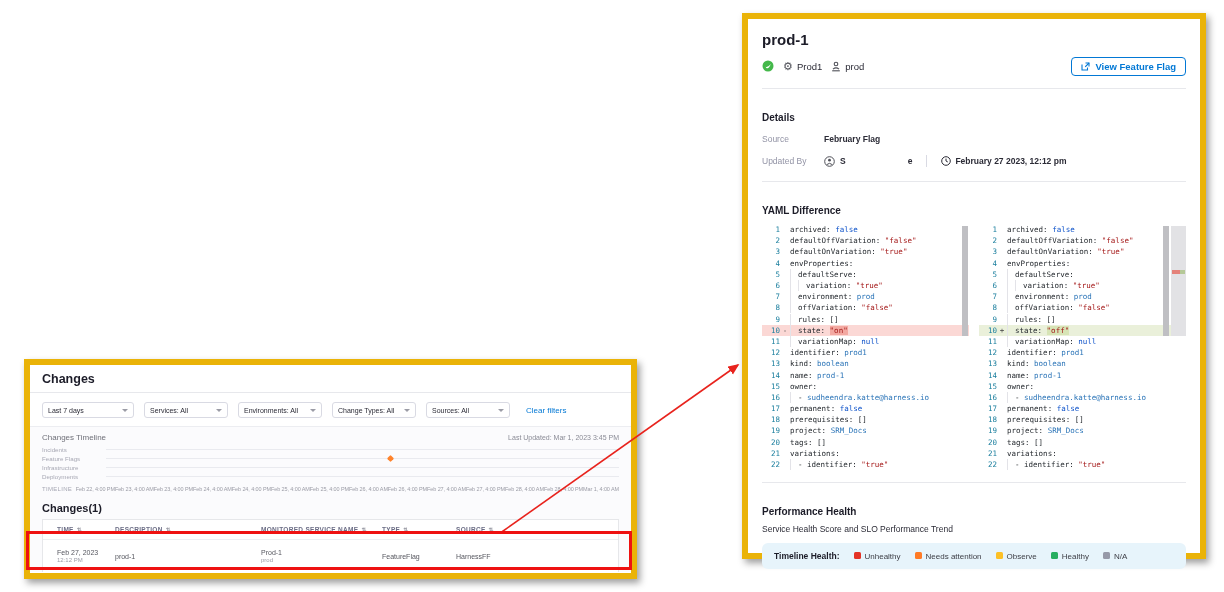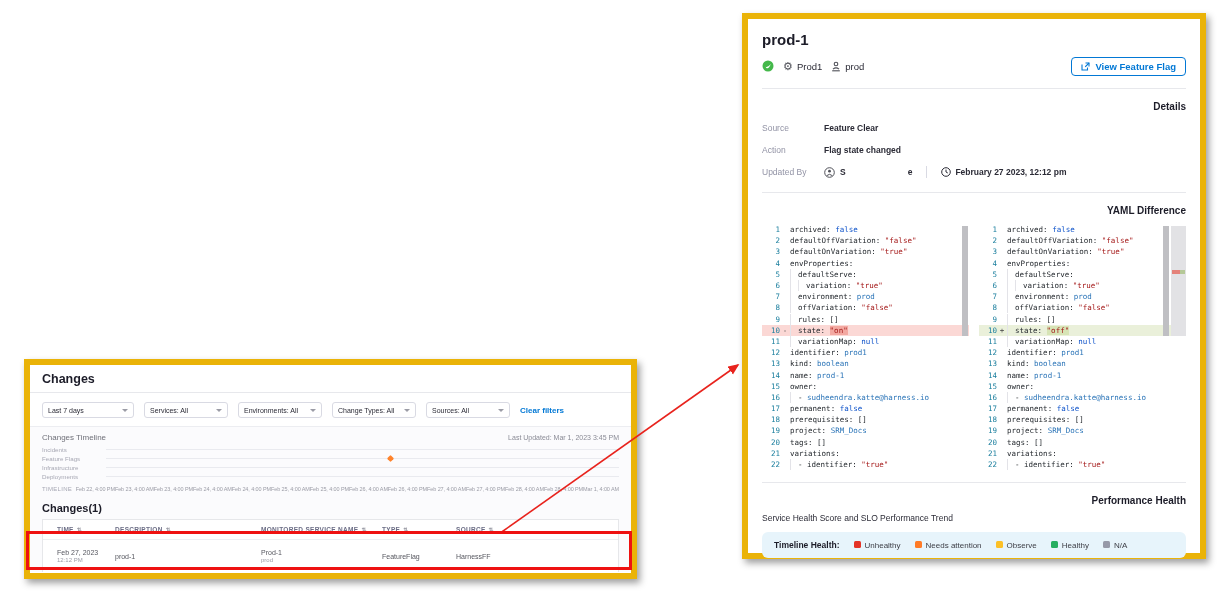--- a/index.html
+++ b/index.html
@@ -17,21 +17,21 @@
   .lw-header { padding:7px 12px 6px; font-size:12.5px; font-weight:bold; color:#1c1c28;
                border-bottom:1px solid #e7e8ec; }
   .lw-filters { display:flex; align-items:center; gap:10px; padding:9px 12px 8px;
                 border-bottom:1px solid #ecedf1; }
   .fsel { display:flex; align-items:center; justify-content:space-between; width:84px;
           height:16px; border:1px solid #d9dae3; border-radius:3px; background:#fff;
           padding:0 5px; font-size:7px; color:#2b2b36; white-space:nowrap; overflow:hidden; }
   .fsel:first-child { width:92px; }
   .chev { width:0; height:0; border-left:3px solid transparent; border-right:3px solid transparent;
           border-top:3.5px solid #9b9ca6; margin-left:4px; flex:none; }
-  .clear-filters { font-size:8px; font-weight:bold; color:#0278d5; cursor:pointer; white-space:nowrap; }
+  .clear-filters { font-size:8px; font-weight:normal; color:#0278d5; margin-left:6px; cursor:pointer; white-space:nowrap; }
 
   .lw-body { background:#fbfbfd; }
   .tl-head { display:flex; justify-content:space-between; align-items:center; padding:6px 12px 3px; }
   .tl-title { font-size:8px; color:#6f7079; }
   .tl-updated { font-size:7px; color:#8a8b96; }
   .tl-row { display:flex; align-items:center; height:9px; padding:0 12px; }
   .tl-label { width:64px; font-size:6.2px; color:#a7a8b4; white-space:nowrap; }
   .tl-line { flex:1; position:relative; border-top:1px solid #e9eaef; height:1px; }
   .diamond { position:absolute; top:-3px; width:5px; height:5px; background:#ff832b;
              transform:rotate(45deg); border-radius:1px; }
@@ -58,21 +58,21 @@
   
   .rw-inner { padding:12px 14px 0; }
   .rw-title { font-size:15px; font-weight:bold; color:#1c1c28; }
   .rw-subrow { display:flex; align-items:center; gap:9px; margin-top:7px; height:22px; }
   .chip { display:flex; align-items:center; gap:4px; font-size:9.5px; color:#2b2b36; }
   .gear { font-size:11px; color:#4f5058; line-height:1; }
   .view-btn { margin-left:auto; display:flex; align-items:center; gap:5px; border:1px solid #0278d5;
               border-radius:4px; padding:3px 9px; color:#0278d5; font-size:9.5px; font-weight:bold;
               background:#fff; cursor:pointer; white-space:nowrap; }
   .rw-divider { border-top:1px solid #e7e8ec; margin:11px 0 0; }
-  .sec-h { font-size:10px; font-weight:bold; color:#1c1c28; margin-top:12px;text-align:right; }
+  .sec-h { font-size:10px; font-weight:bold; color:#1c1c28; margin-top:23px; }
   .d-row { display:flex; align-items:center; margin-top:10px; min-height:12px; }
   .d-label { width:62px; flex:none; font-size:8.5px; color:#9293a5; }
   .d-value { font-size:8.5px; font-weight:bold; color:#2b2b36; }
   .ub-wrap { display:flex; align-items:center; gap:5px; }
   .redact-gap { display:inline-block; width:52px; }
   .vsep { width:1px; height:12px; background:#d9dae3; margin:0 9px; }
   .d-date { display:flex; align-items:center; gap:4px; font-size:8.5px; font-weight:bold; color:#2b2b36; }
 
   
   .diff { display:flex; gap:10px; margin-top:8px; }
@@ -251,25 +251,21 @@
         </svg>
         <span>View Feature Flag</span>
       </button>
     </div>
 
     <div class="rw-divider"></div>
     <div class="sec-h">Details</div>
 
     <div class="d-row">
       <span class="d-label">Source</span>
-      <span class="d-value">Feature Clear</span>
-    </div>
-    <div class="d-row">
-      <span class="d-label">Action</span>
-      <span class="d-value">Flag state changed</span>
+      <span class="d-value">February Flag</span>
     </div>
     <div class="d-row">
       <span class="d-label">Updated By</span>
       <span class="ub-wrap">
         <svg width="11" height="11" viewBox="0 0 11 11">
           <circle cx="5.5" cy="5.5" r="4.8" fill="none" stroke="#4f5058" stroke-width="1"></circle>
           <circle cx="5.5" cy="4.2" r="1.4" fill="#4f5058"></circle>
           <path d="M2.8 8.6 Q5.5 6 8.2 8.6" fill="none" stroke="#4f5058" stroke-width="1"></path>
         </svg>
         <span class="d-value">S</span>

